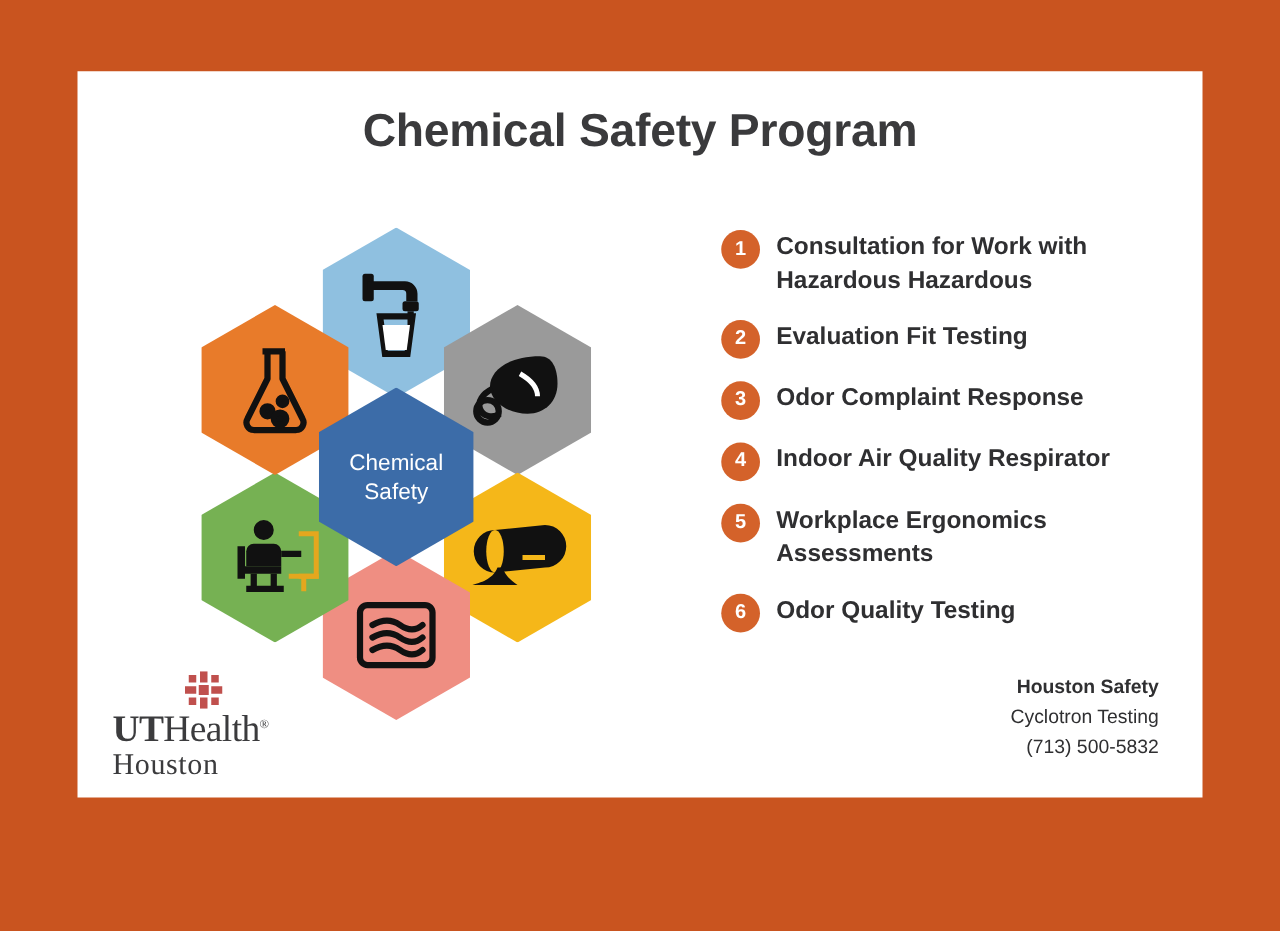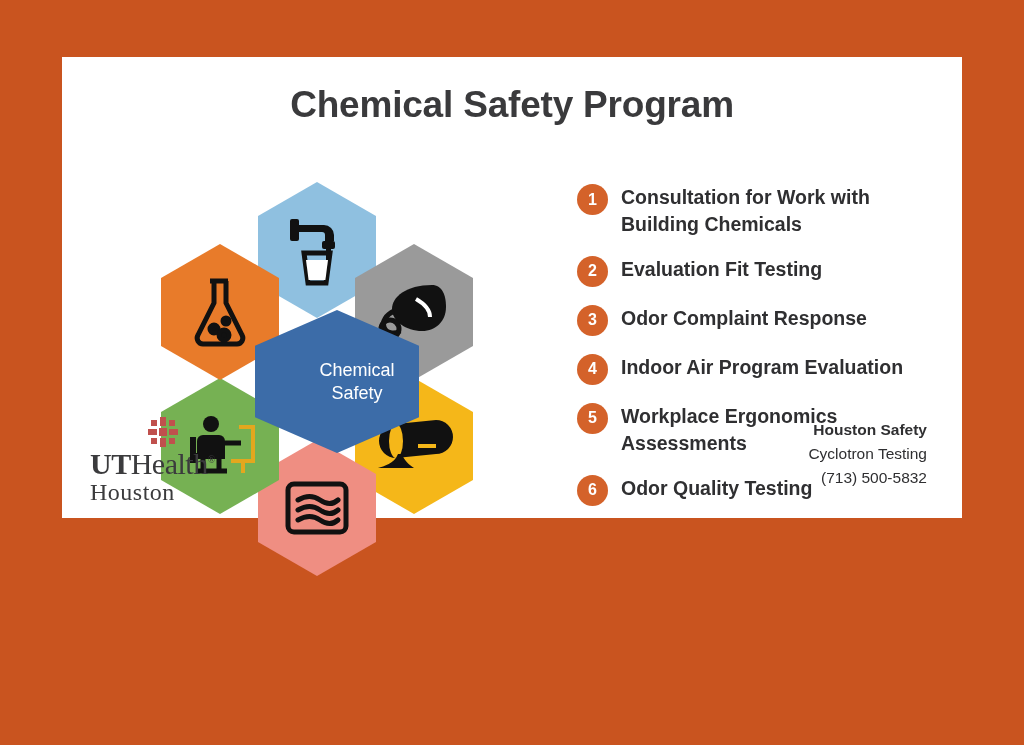--- a/index.html
+++ b/index.html
@@ -11,21 +11,21 @@
     height: 745px;
     background: #c9541f;
     font-family: "Liberation Sans", sans-serif;
     overflow: hidden;
   }
   #poster {
     position: absolute;
     left: 62px;
     top: 57px;
     width: 900px;
-    height: 461px;
+    height: 581px;
     background: #ffffff;
   }
   #title {
     position: absolute;
     left: 0;
     top: 27px;
     width: 900px;
     text-align: center;
     font-size: 37px;
     font-weight: bold;
@@ -46,21 +46,20 @@
     width: 118px;
     height: 136px;
     clip-path: polygon(50% 0%, 100% 25%, 100% 75%, 50% 100%, 0% 75%, 0% 25%);
     display: flex;
     align-items: center;
     justify-content: center;
   }
   .hex.center {
     width: 124px;
     height: 143px;
-    padding-left: 40px;
   }
   .hex svg { display:block; }
   .center-label {
     color: #ffffff;
     font-size: 18px;
     line-height: 1.25;
     text-align: center;
     font-family: "Liberation Sans", sans-serif;
   }
 
@@ -236,36 +235,36 @@
         <div>Chemical</div>
         <div>Safety</div>
       </div>
     </div>
   </div>
 
   <div id="list">
 
     <div class="item">
       <div class="num">1</div>
-      <div class="itext">Consultation for Work with Building Chemicals</div>
+      <div class="itext">Consultation for Work with Hazardous Hazardous</div>
     </div>
 
     <div class="item">
       <div class="num">2</div>
       <div class="itext">Evaluation Fit Testing</div>
     </div>
 
     <div class="item">
       <div class="num">3</div>
       <div class="itext">Odor Complaint Response</div>
     </div>
 
     <div class="item">
       <div class="num">4</div>
-      <div class="itext">Indoor Air Program Evaluation</div>
+      <div class="itext">Indoor Air Quality Respirator</div>
     </div>
 
     <div class="item">
       <div class="num">5</div>
       <div class="itext">Workplace Ergonomics Assessments</div>
     </div>
 
     <div class="item">
       <div class="num">6</div>
       <div class="itext">Odor Quality Testing</div>

